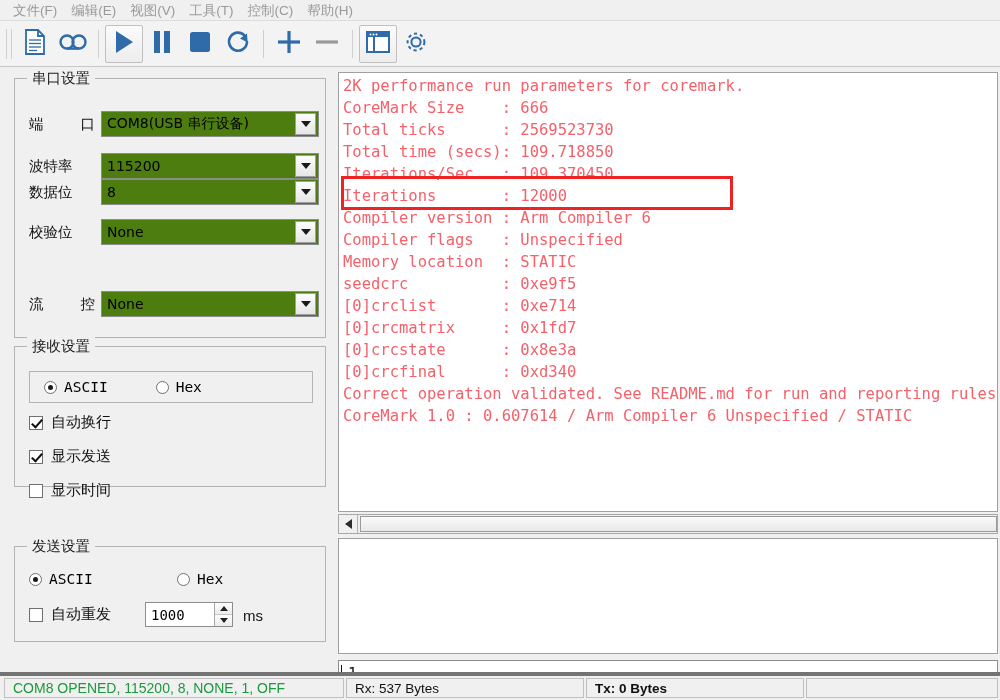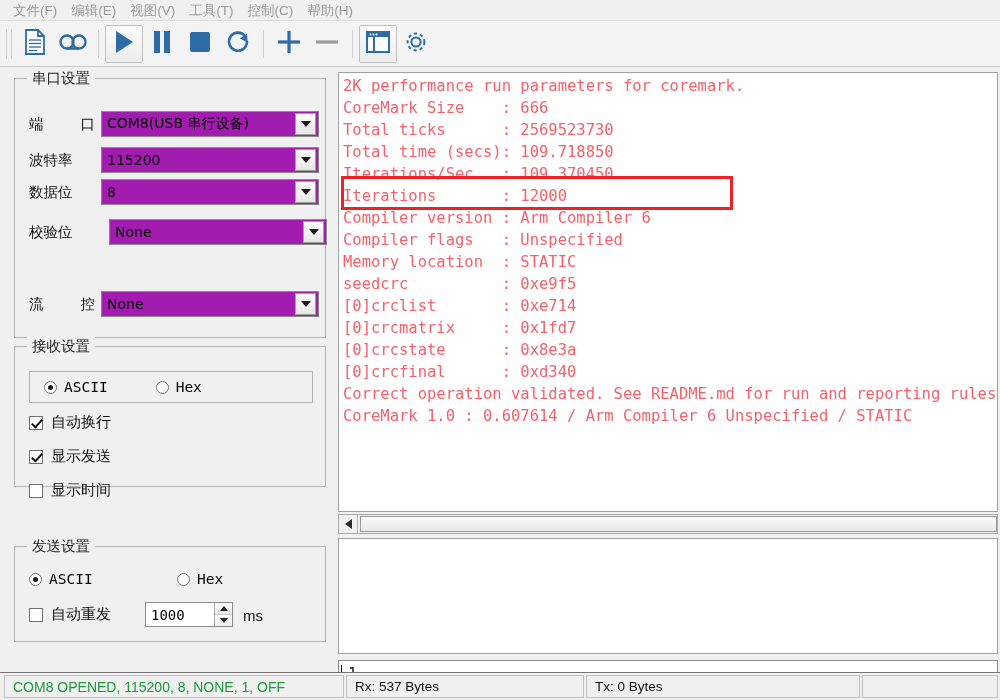--- a/index.html
+++ b/index.html
@@ -112,21 +112,21 @@
     display: flex;
     justify-content: space-between;
     padding-right: 6px;
     white-space: nowrap;
   }
   .row-label.wide { display: block; }
 
   .combo {
     width: 218px;
     height: 26px;
-    background: #a21caf;
+    background: #4d7c0f;
     border: 1px solid #8c8c8c;
     display: flex;
     align-items: center;
     position: relative;
   }
   .combo-text {
     padding-left: 5px;
     font-size: 14px;
     font-family: "DejaVu Sans", sans-serif;
     white-space: nowrap;
@@ -331,38 +331,38 @@
     margin-left: 2px;
     line-height: 18px;
   }
 
   
   #statusbar {
     position: absolute;
     left: 0; top: 672px;
     width: 1000px; height: 28px;
     background: #f0f0f0;
-    border-top: 1px solid #737373;
+    border-top: 4px solid #737373;
     display: flex;
     align-items: stretch;
     padding: 2px 0 2px 4px;
   }
   .sb-cell {
     border: 1px solid #c0c0c0;
     background: #f0f0f0;
     display: flex;
     align-items: center;
     padding-left: 8px;
     font-size: 13.5px;
     white-space: nowrap;
     margin-right: 2px;
   }
   #sb-conn { width: 340px; color: #1a9a3c; font-size: 14px; }
   #sb-rx { width: 238px; color: #111; }
-  #sb-tx { width: 274px; color: #111; }
+  #sb-tx { width: 218px; color: #111; font-weight: bold; }
   #sb-last { flex: 1; }
 </style>
 </head>
 <body>
 
 <div id="menubar">
   <div class="menu-item">文件(F)</div>
   <div class="menu-item">编辑(E)</div>
   <div class="menu-item">视图(V)</div>
   <div class="menu-item">工具(T)</div>
@@ -493,41 +493,41 @@
             <span>口</span>
           </div>
         <div class="combo">
           <div class="combo-text">COM8(USB 串行设备)</div>
           <div class="combo-arrow">
               <div class="arrow-down"></div>
             </div>
         </div>
       </div>
 
-      <div class="row" style="top:68px;">
+      <div class="row" style="top:74px;">
         <div class="row-label wide">波特率</div>
         <div class="combo">
           <div class="combo-text">115200</div>
           <div class="combo-arrow">
               <div class="arrow-down"></div>
             </div>
         </div>
       </div>
 
       <div class="row" style="top:100px;">
         <div class="row-label wide">数据位</div>
         <div class="combo">
           <div class="combo-text">8</div>
           <div class="combo-arrow">
               <div class="arrow-down"></div>
             </div>
         </div>
       </div>
 
-      <div class="row" style="top:140px;gap:8px;">
+      <div class="row" style="top:140px;">
         <div class="row-label wide">校验位</div>
         <div class="combo">
           <div class="combo-text">None</div>
           <div class="combo-arrow">
               <div class="arrow-down"></div>
             </div>
         </div>
       </div>
 
 

